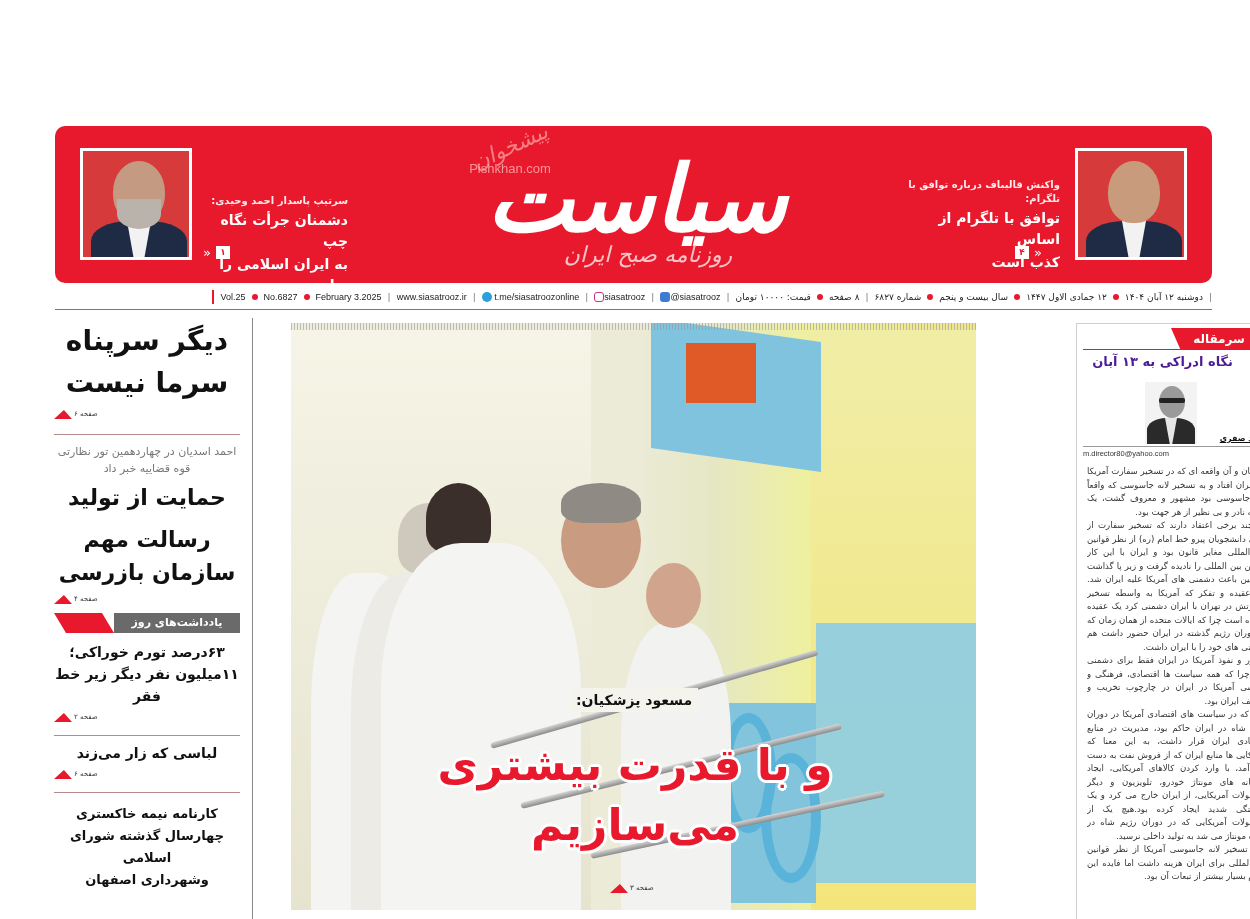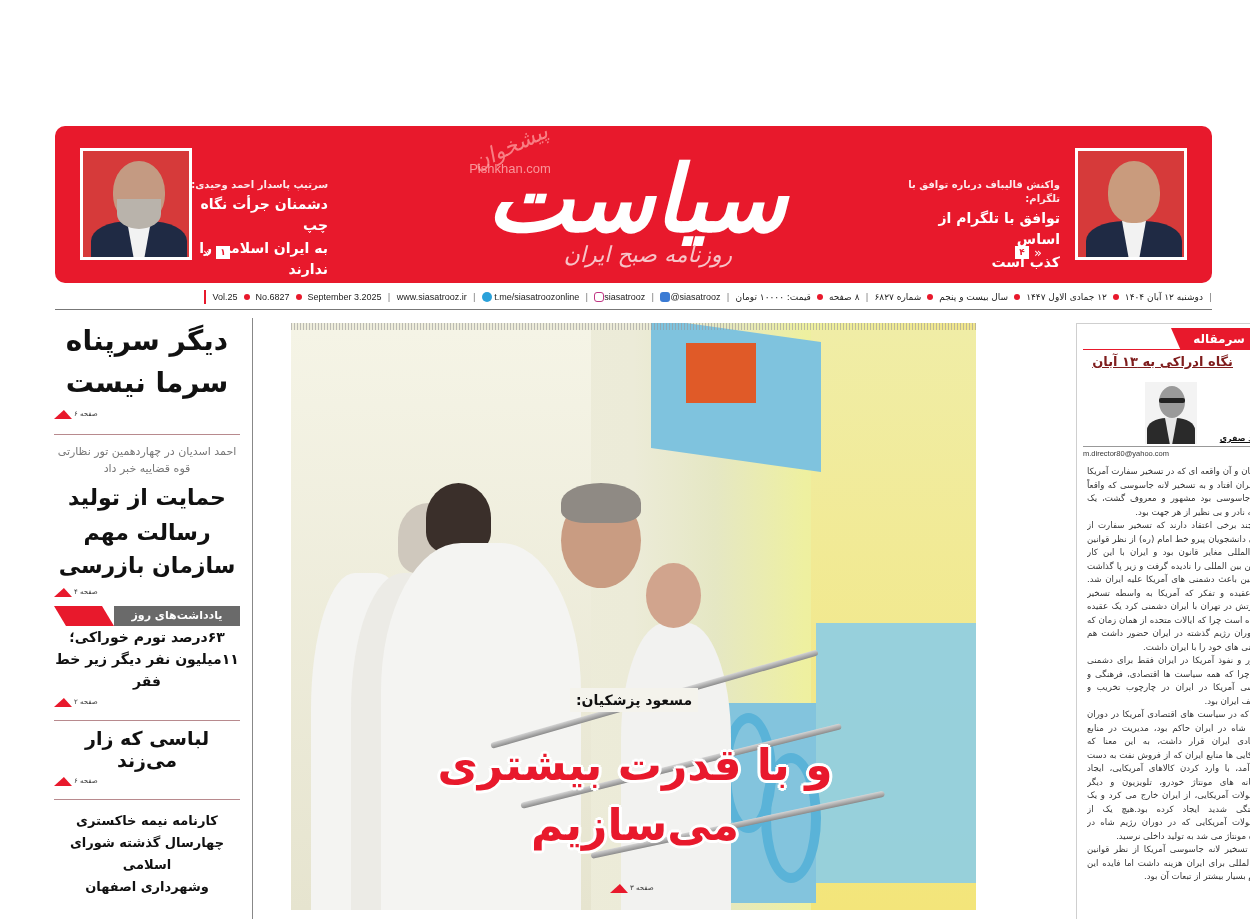--- a/index.html
+++ b/index.html
@@ -138,21 +138,21 @@
     .right-col {
       position: absolute; left: 1076px; top: 323px; width: 198px; height: 596px;
       border: 1px solid #cfcfcf; border-bottom: none; direction: rtl;
     }
     .editorial-tab {
       position: absolute; right: 6px; top: 4px; width: 96px; height: 22px; background: #e8192c;
       color: #fff; font-size: 12px; font-weight: bold; line-height: 22px; text-align: center;
       clip-path: polygon(0 0,100% 0,100% 100%,10% 100%);
     }
     .editorial-tab-line { position: absolute; left: 6px; top: 25px; width: 186px; height: 1px; background: #e8192c; }
-    .editorial-title { position: absolute; right: 40px; top: 30px; font-size: 13px; font-weight: bold; color: #7f1d1d; text-decoration: underline; }
+    .editorial-title { position: absolute; right: 40px; top: 30px; font-size: 13px; font-weight: bold; color: #4c1d95; }
     .author-photo {
       position: absolute; left: 68px; top: 58px; width: 52px; height: 62px; overflow: hidden; background: #f3f3f3;
     }
     .author-photo .a-head { position: absolute; left: 14px; top: 4px; width: 26px; height: 32px; border-radius: 50%; background: #9a9a9a; }
     .author-photo .a-glasses { position: absolute; left: 14px; top: 16px; width: 26px; height: 5px; background: #222; border-radius: 2px; }
     .author-photo .a-body { position: absolute; left: 2px; top: 36px; width: 48px; height: 30px; border-radius: 40% 40% 0 0; background: #2a2a2a; }
     .author-photo .a-shirt { position: absolute; left: 20px; top: 36px; width: 12px; height: 26px; background: #e6e6e6; clip-path: polygon(0 0,100% 0,60% 100%,40% 100%); }
     .author-name { position: absolute; right: 4px; top: 110px; font-size: 8px; font-weight: bold; color: #111; text-decoration: underline; }
     .author-rule { position: absolute; left: 6px; top: 122px; width: 186px; height: 1px; background: #999; }
     .author-email { position: absolute; left: 6px; top: 125px; font-size: 7.5px; color: #333; font-family: "Liberation Sans", sans-serif; direction: ltr; }
@@ -190,21 +190,21 @@
     </div>
   </div>
 
   <div class="teaser" style="left:25px; width:270px;">
     <div class="teaser-photo left" style="left:0;">
       <div class="body"></div>
       <div class="collar"></div>
       <div class="head"></div>
       <div class="beard"></div>
     </div>
-    <div class="teaser-text" style="left:108px; width:140px;">
+    <div class="teaser-text" style="left:128px; width:140px;margin-top:16px;">
       <div class="teaser-kicker">سرتیپ پاسدار احمد وحیدی:</div>
       <div class="teaser-title">دشمنان جرأت نگاه چپ</div>
       <div class="teaser-title">به ایران اسلامی را ندارند</div>
     </div>
     <div class="page-ref" style="left:123px; top:98px;">
       <span class="page-num">۱</span>
       <span class="page-arrow">«</span>
     </div>
   </div>
 </div>
@@ -224,21 +224,21 @@
   <span>قیمت: ۱۰۰۰۰ تومان</span>
   <span class="sep">|</span>
   <span class="ltr"><span class="ico vr"></span><span>@siasatrooz</span></span>
   <span class="sep">|</span>
   <span class="ltr"><span class="ico ig"></span><span>siasatrooz</span></span>
   <span class="sep">|</span>
   <span class="ltr"><span class="ico tg"></span> <span>t.me/siasatroozonline</span></span>
   <span class="sep">|</span>
   <span class="ltr">www.siasatrooz.ir</span>
   <span class="sep">|</span>
-  <span class="ltr">September 3.2025</span>
+  <span class="ltr">February 3.2025</span>
   <span class="dot"></span>
   <span class="ltr">No.6827</span>
   <span class="dot"></span>
   <span class="ltr">Vol.25</span>
   <span class="bar-red"></span>
 </div>
 <div class="hr-top"></div>
 
 <div class="left-col">
   <div>
@@ -248,45 +248,45 @@
       <span class="tag-shape"></span>
       <span class="tag-text">صفحه ۶</span>
     </div>
   </div>
   <div class="rule-red"></div>
 
   <div>
     <div class="sub-kicker">احمد اسدیان در چهاردهمین تور نظارتی</div>
     <div class="sub-kicker">قوه قضاییه خبر داد</div>
     <div class="med-head">حمایت از تولید</div>
-    <div class="med-head" style="margin-top:2px">رسالت مهم</div>
+    <div class="med-head" style="margin-top:9px">رسالت مهم</div>
     <div class="med-head" style="margin-top:0">سازمان بازرسی</div>
     <div class="page-tag">
       <span class="tag-shape"></span>
       <span class="tag-text">صفحه ۴</span>
     </div>
   </div>
 
   <div class="notes-banner">
     <span class="nb-red"></span>
     <span class="nb-gray">یادداشت‌های روز</span>
   </div>
 
-  <div style="margin-top:0;">
+  <div style="margin-top:8px;">
     <div class="small-head" style="font-size:14px;">۶۳درصد تورم خوراکی؛</div>
     <div class="small-head" style="font-size:14px;">۱۱میلیون نفر دیگر زیر خط فقر</div>
     <div class="page-tag">
       <span class="tag-shape"></span>
       <span class="tag-text">صفحه ۲</span>
     </div>
   </div>
   <div class="rule-red" style="margin:12px 0 6px 0;"></div>
 
   <div>
-    <div class="small-head" style="font-size:19px;">لباسی که زار می‌زند</div>
+    <div class="small-head" style="font-size:14px;">لباسی که زار می‌زند</div>
     <div class="page-tag">
       <span class="tag-shape"></span>
       <span class="tag-text">صفحه ۶</span>
     </div>
   </div>
   <div class="rule-red" style="margin:12px 0 10px 0;"></div>
 
   <div>
     <div class="small-head">کارنامه نیمه خاکستری</div>
     <div class="small-head">چهارسال گذشته شورای اسلامی</div>

